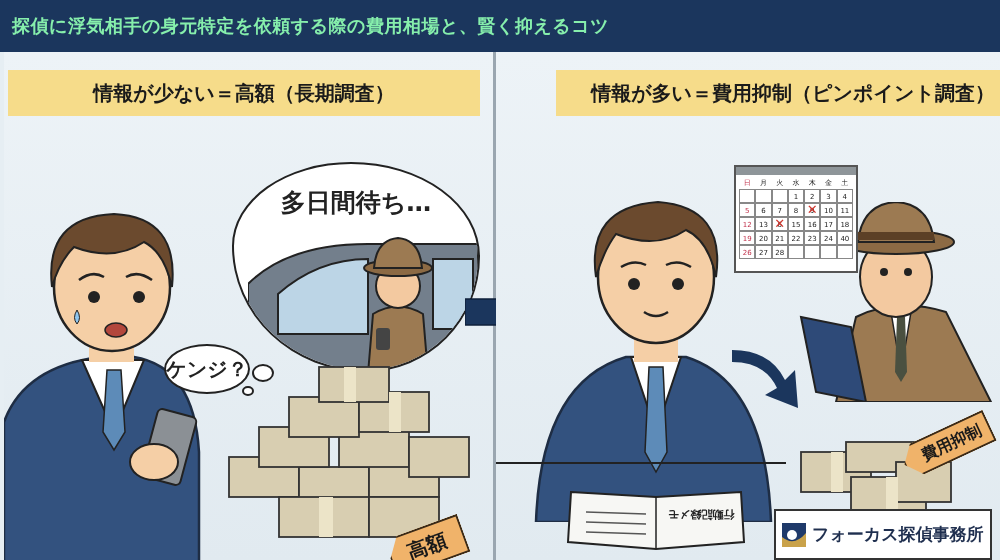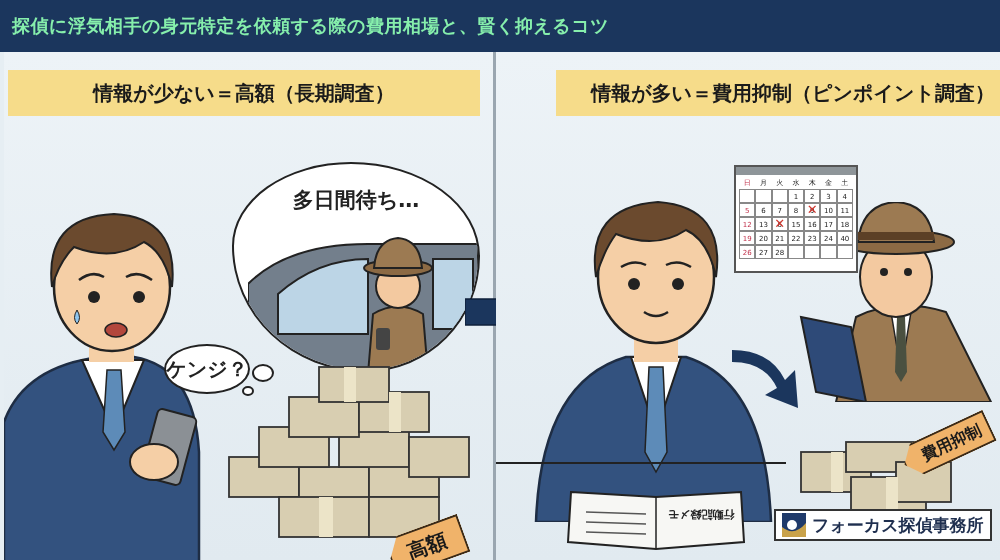--- a/index.html
+++ b/index.html
@@ -9,21 +9,21 @@
   .panel { position: absolute; top: 52px; height: 508px; background: linear-gradient(#edf3f7, #e1eaf0); }
   .panel.left { left: 4px; width: 494px; }
   .panel.right { left: 496px; width: 504px; }
   .divider { position: absolute; left: 493px; top: 52px; width: 3px; height: 508px; background: #9aa6b0; }
   .banner { position: absolute; background: #f6dc8a; font-weight: bold; font-size: 20px; color: #1a1a1a; display: flex; align-items: center; justify-content: center; height: 46px; top: 18px; }
   .panel.left .banner { left: 4px; width: 472px; }
   .panel.right .banner { left: 16px; width: 470px; padding-left: 4px; margin-left: 44px; }
   .bubble { position: absolute; background: #fff; border: 2.5px solid #222; display: flex; align-items: center; justify-content: center; font-weight: bold; color: #222; }
   .arrow-main { position: absolute; left: 465px; top: 282px; }
   .tag { position: absolute; background: #f0b36a; border: 2px solid #3a2a18; font-weight: bold; color: #1a1a1a; display: flex; align-items: center; justify-content: center; }
-  .logo-box { position: absolute; left: 774px; top: 509px; width: 218px; height: 32px; background: #fff; border: 2px solid #333; display: flex; align-items: center; padding-left: 6px; font-size: 17px; font-weight: bold; color: #1f2f4f; }
+  .logo-box { position: absolute; left: 774px; top: 509px; width: 218px; height: 51px; background: #fff; border: 2px solid #333; display: flex; align-items: center; padding-left: 6px; font-size: 17px; font-weight: bold; color: #1f2f4f; }
   .cal { position: absolute; left: 734px; top: 165px; width: 124px; height: 108px; background: #fff; border: 2px solid #555; }
   .cal-head { height: 8px; background: #8e9599; }
   .cal-grid { display: grid; grid-template-columns: repeat(7, 1fr); font-size: 7px; text-align: center; padding: 2px 3px; }
   .cal-grid span { height: 14px; line-height: 14px; border: 0.5px solid #888; color: #222; position: relative; }
   .cal-grid span.hdr { border: none; height: 12px; line-height: 12px; }
   .cal-grid span.sun { color: #c0304a; }
   .cal-grid span.x::after { content: "✕"; position: absolute; left: 0; right: 0; top: -1px; color: #d0342c; font-size: 13px; font-weight: bold; }
 </style>
 </head>
 <body>
@@ -46,21 +46,21 @@
     <ellipse cx="112" cy="138" rx="11" ry="7" fill="#b3473c" stroke="#222" stroke-width="1.5"></ellipse>
     <path d="M73 118 Q78 126 73 132 Q68 126 73 118 Z" fill="#8ec6ef" stroke="#222" stroke-width="1"></path>
     <rect x="145" y="220" width="40" height="70" rx="5" fill="#8b9095" stroke="#222" stroke-width="2" transform="rotate(15 165 255)"></rect>
     <ellipse cx="150" cy="270" rx="24" ry="18" fill="#f5cfa6" stroke="#222" stroke-width="2"></ellipse>
   </svg>
 
   <div class="bubble" style="left:160px;top:292px;width:86px;height:50px;border-radius:50%;font-size:20px;">
     <span>ケンジ？</span>
   </div>
 
-  <div class="bubble" style="left:228px;top:110px;width:248px;height:210px;border-radius:48% 52% 46% 54% / 40% 45% 55% 60%;align-items:flex-start;padding-top:22px;font-size:21px;overflow:hidden;">
+  <div class="bubble" style="left:228px;top:110px;width:248px;height:210px;border-radius:48% 52% 46% 54% / 40% 45% 55% 60%;align-items:flex-start;padding-top:22px;font-size:25px;overflow:hidden;">
     <span>多日間待ち…</span>
     <svg style="position:absolute;left:14px;top:60px" width="230" height="150" viewBox="0 0 230 150">
       <path d="M0 60 Q40 20 120 20 L230 20 L230 150 L0 150 Z" fill="#737f8c" stroke="#222" stroke-width="2"></path>
       <path d="M30 70 Q70 35 120 35 L120 110 L30 110 Z" fill="#bcd5e6" stroke="#222" stroke-width="2"></path>
       <rect x="185" y="35" width="40" height="70" fill="#bcd5e6" stroke="#222" stroke-width="2"></rect>
       <path d="M120 150 L125 90 Q150 75 175 90 L180 150 Z" fill="#9c7a52" stroke="#222" stroke-width="2"></path>
       <circle cx="150" cy="62" r="22" fill="#f3c9a0" stroke="#222" stroke-width="2"></circle>
       <ellipse cx="150" cy="44" rx="34" ry="8" fill="#8c6a44" stroke="#222" stroke-width="2"></ellipse>
       <path d="M126 44 Q128 16 150 14 Q172 16 174 44 Z" fill="#9c7a52" stroke="#222" stroke-width="2"></path>
       <rect x="128" y="104" width="14" height="22" rx="3" fill="#444"></rect>

